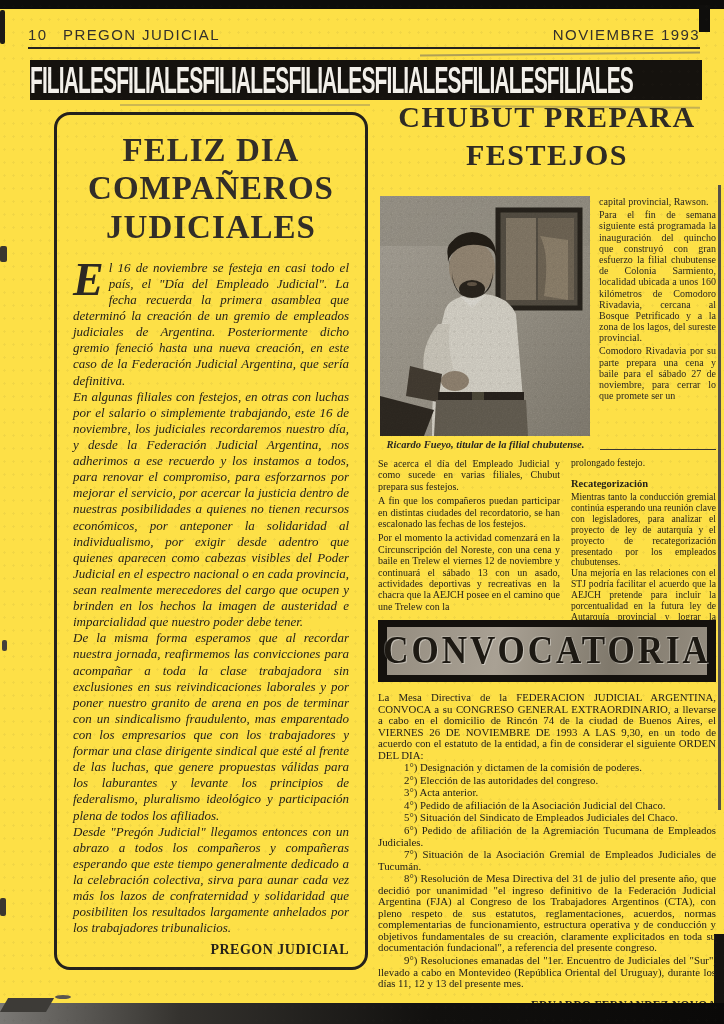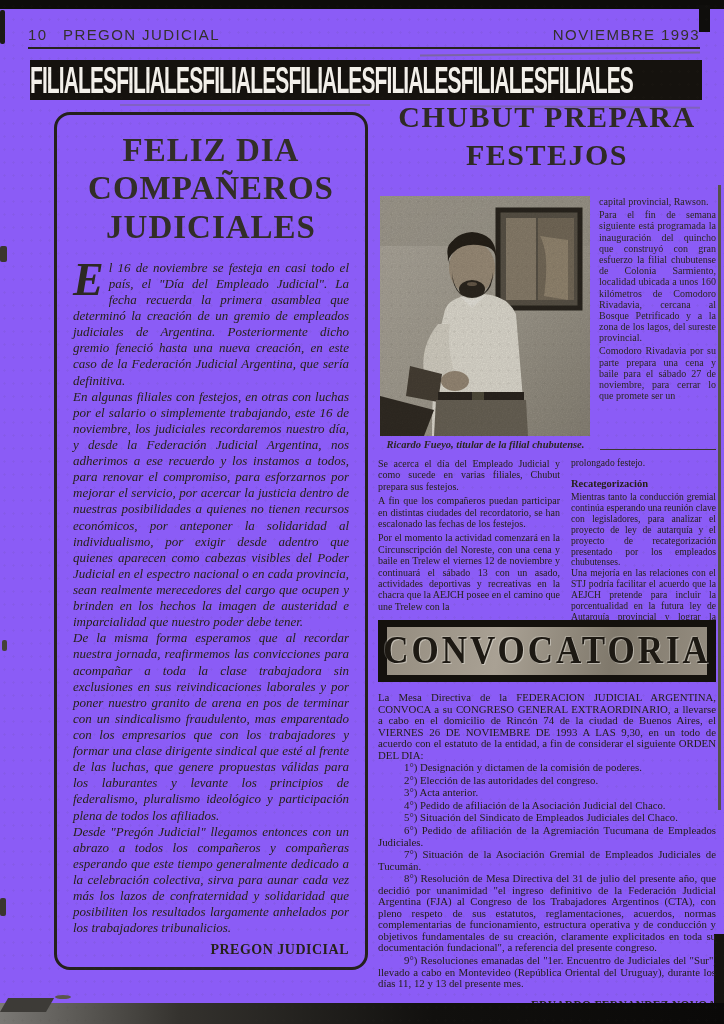--- a/index.html
+++ b/index.html
@@ -1,16 +1,16 @@
 <!DOCTYPE html>
 <html><head>
 <meta charset="utf-8">
 <style>
   html,body{margin:0;padding:0;background:#6e6c68;}
-  .page{position:relative;width:724px;height:1024px;margin:0 auto;background:#8b5cf6;
+  .page{position:relative;width:724px;height:1024px;margin:0 auto;background:#fde047;
         font-family:"Liberation Serif",serif;color:#262219;overflow:hidden;}
   .page::after{content:"";position:absolute;inset:0;pointer-events:none;
         background-image:radial-gradient(rgba(60,55,45,.06) 1px,transparent 1.2px);
         background-size:9px 13px;}
   
   .scan-top{position:absolute;top:0;left:0;width:100%;height:9px;background:#0d0c0a;}
   .scan-bottom{position:absolute;bottom:0;left:0;width:100%;height:21px;
         background:linear-gradient(90deg,#7a7874 0%,#34322e 25%,#11100e 60%,#0a0908 100%);}
   .scan-bottom-wedge{position:absolute;bottom:12px;left:0;width:46px;height:14px;background:#3d3b37;
         transform:skewX(-30deg);transform-origin:bottom left;}

